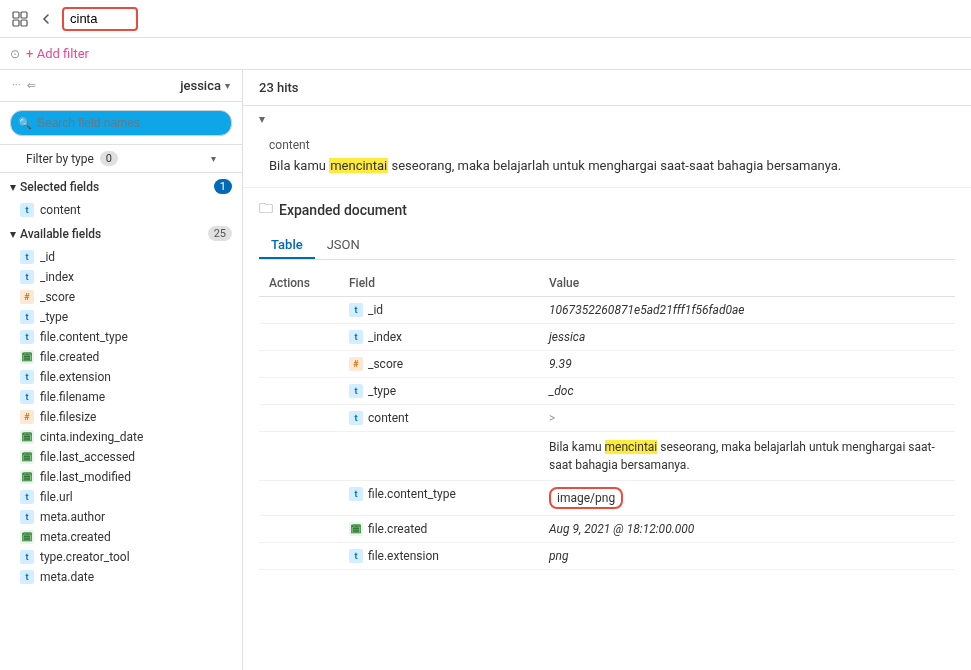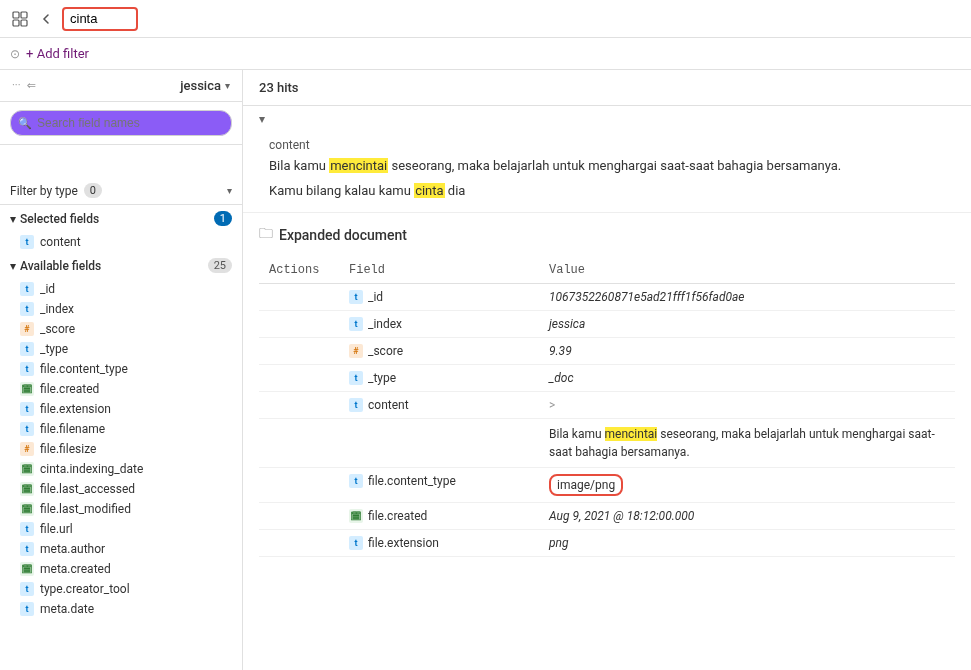--- a/index.html
+++ b/index.html
@@ -7,39 +7,39 @@
 
     
     .top-bar { display: flex; align-items: center; padding: 6px 10px; border-bottom: 1px solid #e0e0e0; gap: 6px; height: 38px; }
     .top-bar-icon { width: 20px; height: 20px; display: flex; align-items: center; justify-content: center; color: #555; cursor: pointer; }
     .search-pill { display: flex; align-items: center; border: 2px solid #e74c3c; border-radius: 4px; padding: 2px 6px; background: #fff; height: 24px; }
     .search-pill input { border: none; outline: none; font-size: 13px; width: 80px; }
 
     
     .filter-bar { display: flex; align-items: center; padding: 4px 10px; border-bottom: 1px solid #e0e0e0; height: 32px; gap: 6px; }
     .filter-bar-icon { color: #999; font-size: 12px; }
-    .add-filter-link { color: #701a75; cursor: pointer; font-size: 13px; }
+    .add-filter-link { color: #ec4899; cursor: pointer; font-size: 13px; }
 
     
     .main-layout { display: flex; flex: 1; overflow: hidden; }
 
     
     .sidebar { width: 243px; border-right: 1px solid #e0e0e0; display: flex; flex-direction: column; overflow-y: auto; background: #fff; flex-shrink: 0; }
 
     .index-selector { display: flex; align-items: center; justify-content: space-between; padding: 8px 12px; border-bottom: 1px solid #e0e0e0; }
     .index-name { font-weight: 500; font-size: 13px; display: flex; align-items: center; gap: 4px; }
     .index-chevron { color: #666; font-size: 10px; }
     .sidebar-icons { display: flex; gap: 6px; color: #999; font-size: 11px; }
 
     .search-fields { padding: 8px 10px; border-bottom: 1px solid #e0e0e0; }
-    .search-fields input { width: 100%; border: 1px solid #d0d0d0; border-radius: 12px; padding: 5px 8px 5px 26px; font-size: 12px; outline: none; background: #8b5cf6; }
+    .search-fields input { width: 100%; border: 1px solid #d0d0d0; border-radius: 12px; padding: 5px 8px 5px 26px; font-size: 12px; outline: none; background: #0ea5e9; }
     .search-fields-wrap { position: relative; }
     .search-fields-wrap .search-icon { position: absolute; left: 8px; top: 50%; transform: translateY(-50%); color: #999; font-size: 11px; }
 
-    .filter-by-type { display: flex; align-items: center; justify-content: space-between; padding: 6px 10px; border-bottom: 1px solid #e0e0e0; cursor: pointer; margin-top: 32px; }
+    .filter-by-type { display: flex; align-items: center; justify-content: space-between; padding: 6px 26px; border-bottom: 1px solid #e0e0e0; cursor: pointer; }
     .filter-by-type-label { font-size: 12px; display: flex; align-items: center; gap: 6px; }
     .type-badge { background: #e0e0e0; border-radius: 10px; padding: 1px 6px; font-size: 11px; }
     .chevron-down { color: #666; font-size: 10px; }
 
     .section-header { display: flex; align-items: center; justify-content: space-between; padding: 6px 10px; cursor: pointer; }
     .section-header-left { display: flex; align-items: center; gap: 4px; font-size: 12px; font-weight: 500; color: #333; }
     .section-count { background: #006bb4; color: #fff; border-radius: 10px; padding: 1px 6px; font-size: 11px; }
     .section-count-gray { background: #e0e0e0; color: #555; border-radius: 10px; padding: 1px 6px; font-size: 11px; }
 
     .field-item { display: flex; align-items: center; gap: 6px; padding: 3px 10px 3px 20px; font-size: 12px; cursor: pointer; }
@@ -64,21 +64,21 @@
     .expanded-doc { padding: 10px 16px; }
     .expanded-doc-header { display: flex; align-items: center; gap: 6px; font-size: 14px; font-weight: 500; margin-bottom: 10px; }
     .folder-icon { color: #666; }
 
     .tabs { display: flex; gap: 0; border-bottom: 1px solid #e0e0e0; margin-bottom: 10px; }
     .tab { padding: 5px 12px; font-size: 13px; cursor: pointer; border-bottom: 2px solid transparent; color: #555; }
     .tab.active { border-bottom-color: #006bb4; color: #006bb4; font-weight: 500; }
 
     .table-wrap { overflow-x: auto; }
     table { width: 100%; border-collapse: collapse; font-size: 12px; }
-    th { text-align: left; padding: 6px 10px; color: #555; font-weight: 500; border-bottom: 1px solid #e0e0e0; font-size: 12px; font-family: Liberation Mono, monospace; }
+    th { text-align: left; padding: 6px 10px; color: #555; font-weight: 500; border-bottom: 1px solid #e0e0e0; font-size: 12px; }
     td { padding: 6px 10px; border-bottom: 1px solid #f0f0f0; vertical-align: top; }
     .field-col { display: flex; align-items: center; gap: 5px; }
     .value-cell-red { border: 2px solid #e74c3c; border-radius: 8px; padding: 2px 6px; display: inline-block; }
     .value-text { max-width: 350px; word-break: break-all; font-style: italic; }
     .value-chevron { color: #999; }
     .content-preview { font-size: 12px; line-height: 1.5; color: #333; }
   </style>
 </head>
 <body>
 
@@ -238,32 +238,33 @@
       <span>23 hits</span>
     </div>
 
     <div class="result-item">
       <div class="result-toggle">▾</div>
       <div class="result-content">
         <div class="field-label">content</div>
         <div class="result-text">
           Bila kamu <span class="highlight">mencintai</span> seseorang, maka belajarlah untuk menghargai saat-saat bahagia bersamanya.
         </div>
-        <div class="result-text" style="margin-top:4px;">
-          Kamu bilang kalau kamu <span class="highlight-red">cinta</span> dia
-        </div>
       </div>
     </div>
 
     <div class="expanded-doc">
       <div class="expanded-doc-header">
         <span class="folder-icon">🗀</span>
         <span>Expanded document</span>
       </div>
 
+      <div class="tabs">
+        <div class="tab active">Table</div>
+        <div class="tab">JSON</div>
+      </div>
 
       <div class="table-wrap">
         <table>
           <thead>
             <tr>
               <th style="width:80px;">Actions</th>
               <th style="width:200px;">Field</th>
               <th>Value</th>
             </tr>
           </thead>

